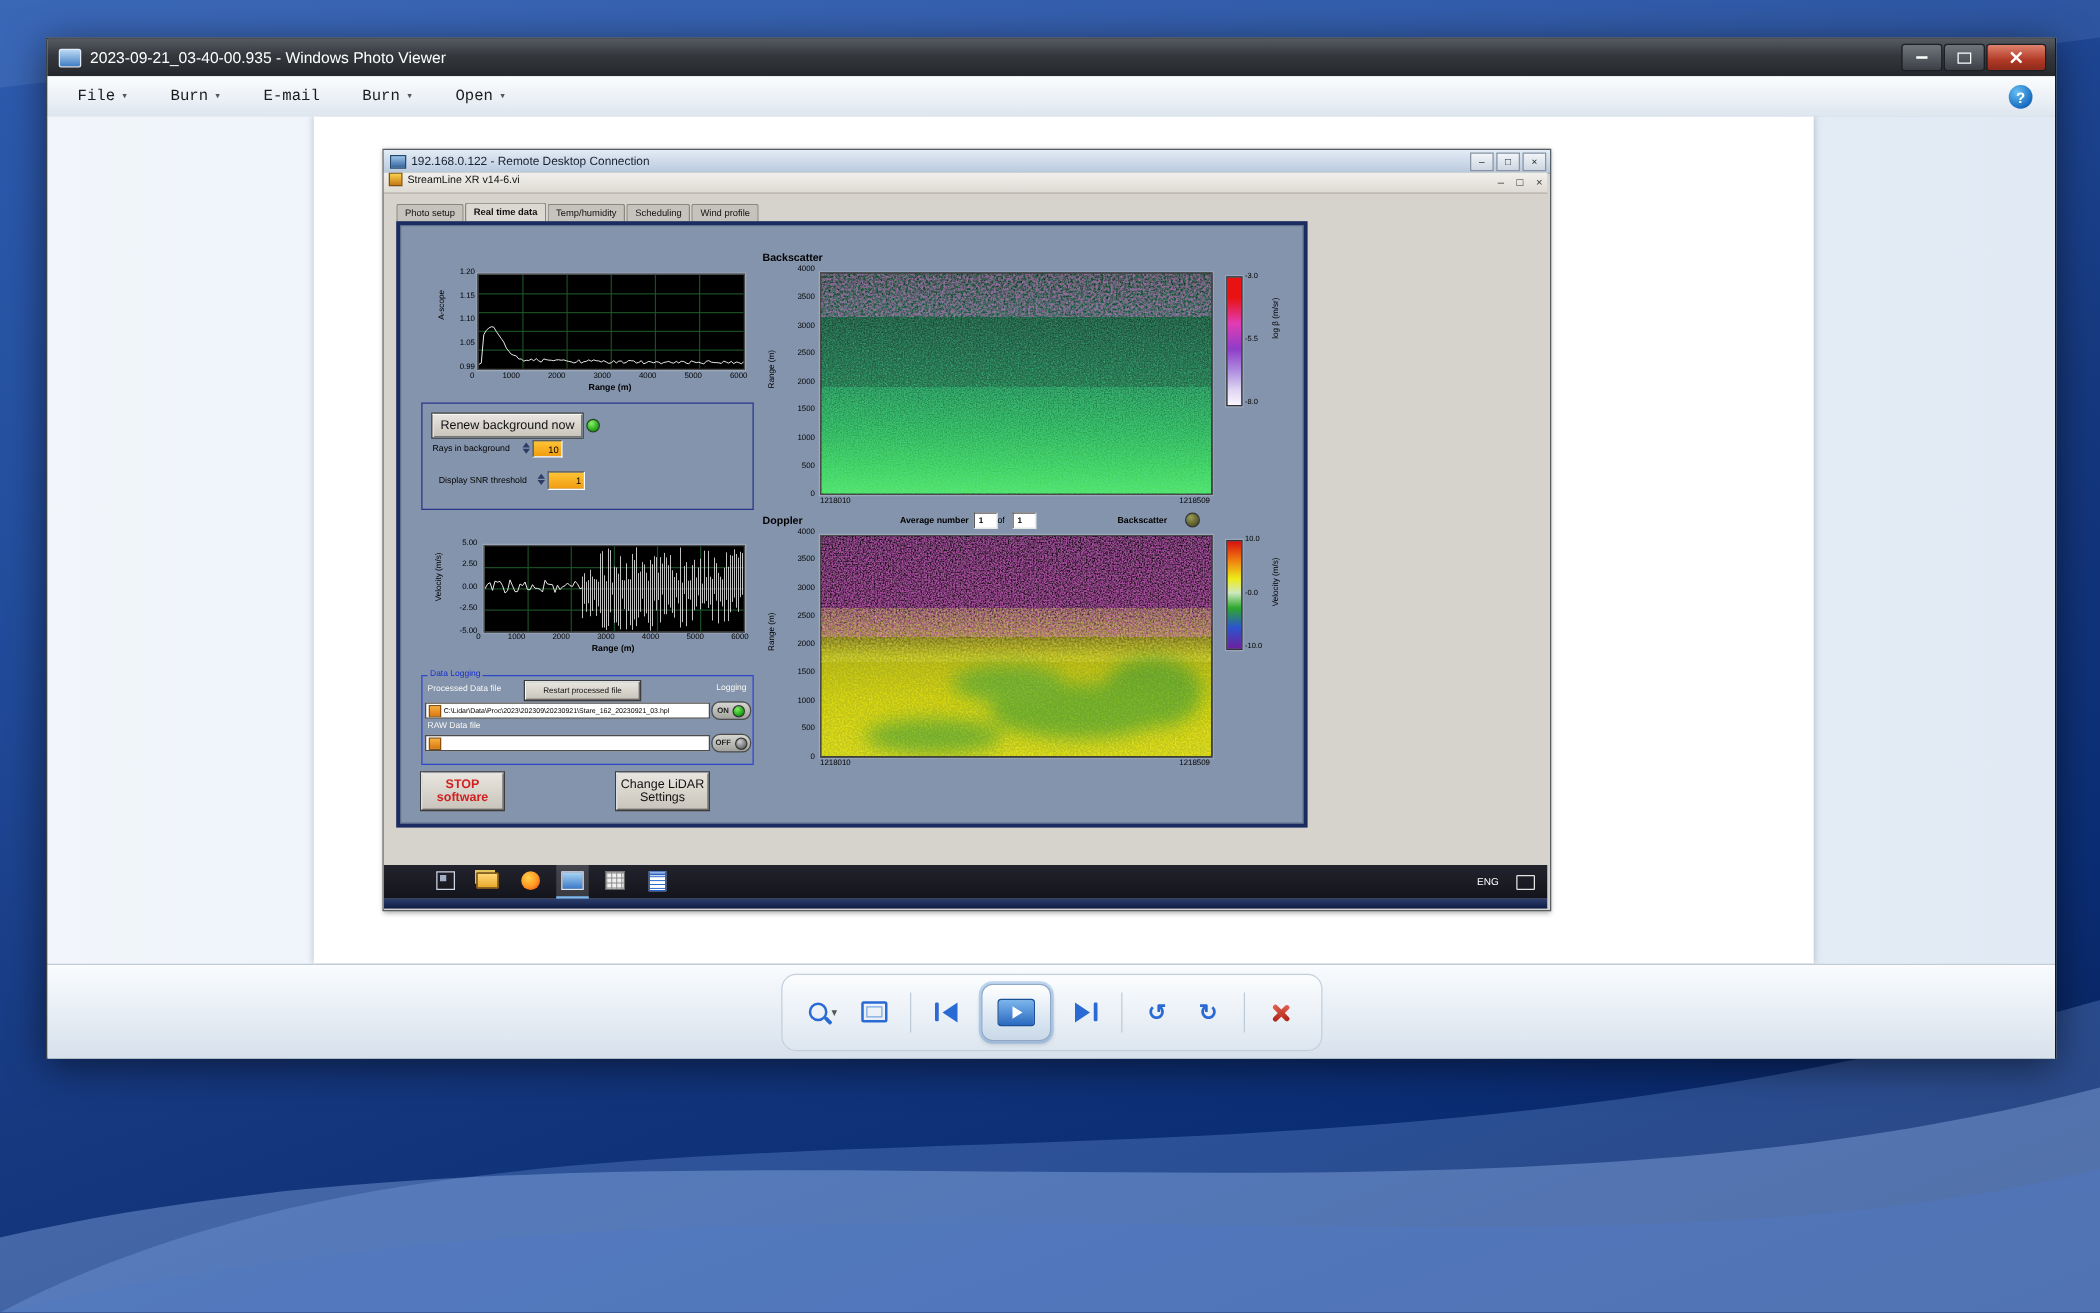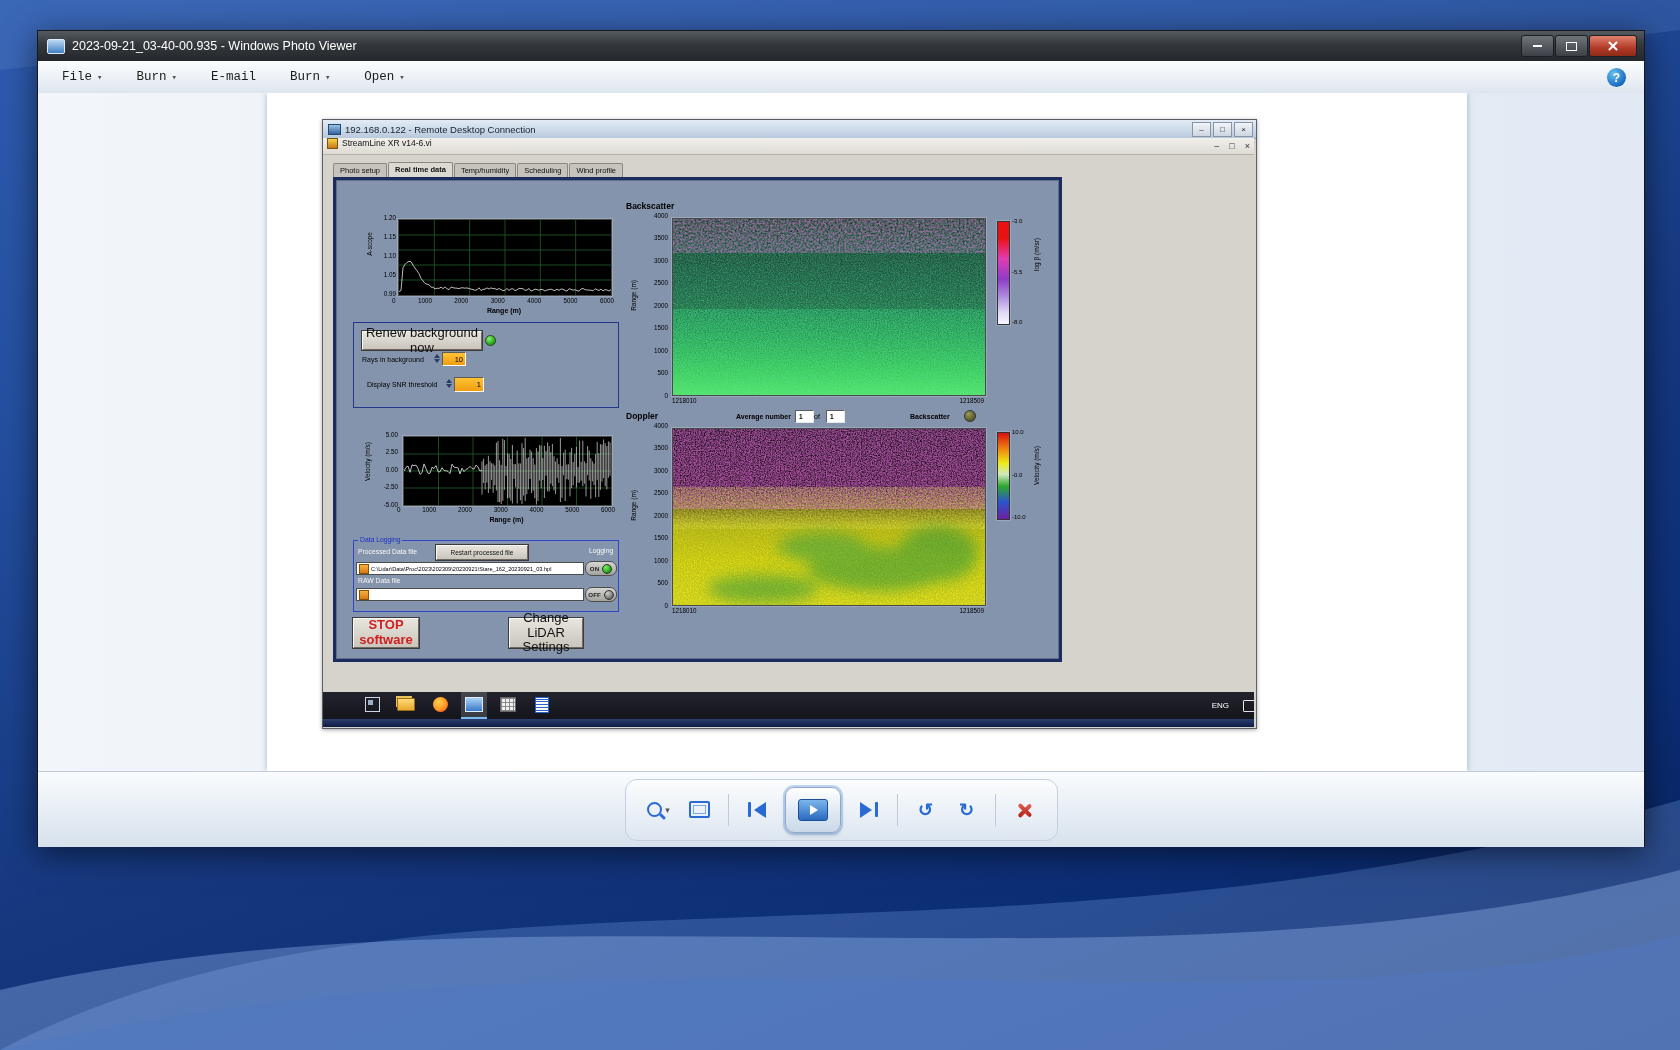--- a/index.html
+++ b/index.html
@@ -18,21 +18,21 @@
   .xcross{position:relative;width:10px;height:10px;}
   .xcross::before,.xcross::after{content:"";position:absolute;left:4px;top:-1px;width:2px;height:12px;background:#fff;border-radius:1px;}
   .xcross::before{transform:rotate(45deg);} .xcross::after{transform:rotate(-45deg);}
 
   .pv-menubar{position:absolute;left:0;top:30px;right:0;height:32px;background:linear-gradient(#fbfdfe,#e7edf4 70%,#dde5ee);border-bottom:1px solid #b9c3cf;display:flex;align-items:center;}
   .menu-item{display:flex;align-items:center;gap:5px;padding:4px 10px;margin-left:14px;font-size:12.5px;color:#1c1c1c;border-radius:3px;cursor:default;font-family:Liberation Mono, monospace;}
   .chev{font-size:9px;color:#555;}
   .pv-help{position:absolute;right:18px;top:37px;width:19px;height:19px;border-radius:50%;background:radial-gradient(circle at 35% 30%,#66c0f4,#1b6cc0 70%,#0f4a8c);color:#fff;font-size:12px;font-weight:bold;display:flex;align-items:center;justify-content:center;}
 
   .pv-content{position:absolute;left:0;top:62px;width:1606px;height:678px;background:linear-gradient(90deg,#f2f6fb,#e1eaf4);overflow:hidden;}
-  .pv-photo{position:absolute;left:229px;top:0;width:1200px;height:678px;background:#fff;box-shadow:0 0 6px rgba(40,60,90,.35);}
+  .pv-photo{position:absolute;left:213px;top:0;width:1200px;height:678px;background:#fff;box-shadow:0 0 6px rgba(40,60,90,.35);}
 
   .pv-toolbar{position:absolute;left:0;top:740px;right:0;height:75px;background:linear-gradient(#fafcfe,#e9eff6 45%,#d7e1ec);border-top:1px solid #c2ccd8;display:flex;align-items:center;justify-content:center;}
   .tool-pill{display:flex;align-items:center;gap:15px;padding:7px 20px;border-radius:12px;background:linear-gradient(rgba(255,255,255,.6),rgba(223,232,242,.55));border:1px solid #c4d0de;}
   .tsep{width:1px;height:32px;background:#bfcad7;}
   .tbtn{display:flex;align-items:center;justify-content:center;gap:3px;min-width:26px;height:34px;border-radius:5px;}
   .mag{width:11px;height:11px;border:2.5px solid #2a6ad4;border-radius:50%;position:relative;}
   .mag::after{content:"";position:absolute;width:7px;height:3px;background:#2a6ad4;transform:rotate(45deg);right:-6px;bottom:-3px;border-radius:1px;}
   .dsz{width:17px;height:13px;border:2px solid #2a6ad4;border-radius:2px;position:relative;}
   .dsz::after{content:"";position:absolute;inset:2px;border:1px solid #7aa8e0;}
   .tri-l{width:0;height:0;border-top:8px solid transparent;border-bottom:8px solid transparent;border-right:12px solid #2a6ad4;}
@@ -69,41 +69,41 @@
   .bluelbl{position:absolute;font-size:6.8px;color:#1830c8;white-space:nowrap;background:#8494ac;padding:0 2px;}
   .vtext{writing-mode:vertical-rl;transform:rotate(180deg);font-size:6.5px;color:#000;}
   .plot{position:absolute;background:#000;border:1px solid #4a4a4a;box-shadow:0 0 0 1px #9aa8bc;}
   .ticks-col{position:absolute;display:flex;flex-direction:column;justify-content:space-between;align-items:flex-end;font-size:6.3px;color:#000;}
   .ticks-col span{line-height:1;}
   .ticks-row{position:absolute;display:flex;justify-content:space-between;font-size:6.3px;color:#000;}
   .ticks-row span{line-height:1;}
   .xlab{position:absolute;text-align:center;font-size:7px;font-weight:bold;color:#000;}
   .groupbox{position:absolute;border:1px solid #24368a;}
   .groupbox.blue{border-color:#2c48c8;}
-  .bevel-btn{position:absolute;background:linear-gradient(#e8e5de,#c9c5bc);border:1px solid;border-color:#f8f8f4 #6e6a62 #6e6a62 #f8f8f4;box-shadow:0 0 0 1px #3c3c3c;display:flex;align-items:center;justify-content:center;font-size:13px;color:#111;text-align:center;line-height:1.15;}
+  .bevel-btn{position:absolute;background:linear-gradient(#e8e5de,#c9c5bc);border:1px solid;border-color:#f8f8f4 #6e6a62 #6e6a62 #f8f8f4;box-shadow:0 0 0 1px #3c3c3c;display:flex;align-items:center;justify-content:center;font-size:10px;color:#111;text-align:center;line-height:1.15;}
   .led{position:absolute;border-radius:50%;border:1px solid #24481c;background:radial-gradient(circle at 35% 30%,#8af06a,#1ea018 70%);}
   .led.dark{background:radial-gradient(circle at 35% 30%,#9a9a58,#585828 70%);border-color:#333;}
   .valbox{position:absolute;background:#fff;border:1px solid;border-color:#5c5c5c #e8e8e8 #e8e8e8 #5c5c5c;font-size:8.5px;font-weight:bold;color:#000;display:flex;align-items:center;padding-left:3px;}
   .orangebox{position:absolute;background:linear-gradient(#ffc436,#f09c10);border:1px solid;border-color:#5c5c5c #fff #fff #5c5c5c;font-size:7.5px;font-weight:normal;color:#000;display:flex;align-items:center;justify-content:flex-end;padding-right:2px;}
   .spin{position:absolute;width:6px;display:flex;flex-direction:column;justify-content:center;gap:1px;}
   .spin i{width:0;height:0;border-left:3px solid transparent;border-right:3px solid transparent;}
   .spin .up{border-bottom:4px solid #2c3c64;} .spin .dn{border-top:4px solid #2c3c64;}
   .pathfield{position:absolute;background:#fff;border:1px solid #4c4c4c;display:flex;align-items:center;overflow:hidden;}
   .pathicon{width:8px;height:8px;margin:0 2px;background:linear-gradient(#f8b040,#d87810);border:1px solid #8a5008;flex:none;}
   .pathtext{font-size:5.6px;color:#000;white-space:nowrap;}
   .toggle{position:absolute;border-radius:7px;background:linear-gradient(#d6d6d2,#a2a29c);border:1px solid #4c4c4c;display:flex;align-items:center;justify-content:center;gap:3px;font-size:6.2px;font-weight:bold;color:#222;}
   .tdot{width:8px;height:8px;border-radius:50%;border:1px solid #333;}
   .tdot.g{background:radial-gradient(circle at 35% 30%,#7ef060,#17a012 70%);}
   .tdot.o{background:radial-gradient(circle at 35% 30%,#cfcfcf,#6f6f6f 70%);}
   .cbar{position:absolute;border:1px solid #333;box-shadow:0 0 0 1px #9aa8bc;}
   .bs-cbar{background:linear-gradient(#e81212 0%,#e81212 16%,#e23cb4 36%,#8f3cc8 56%,#b090e0 74%,#ded4f2 88%,#faf6ff 100%);}
   .dp-cbar{background:linear-gradient(#d81010 0%,#f08010 18%,#ecec18 35%,#cfe8c0 48%,#2da82d 62%,#2a55cc 80%,#6f1f9e 100%);}
 
   
-  .rdp-taskbar{position:absolute;left:0;top:554px;width:931px;height:27px;background:linear-gradient(#23232e,#14141c);padding-left:14px;}
+  .rdp-taskbar{position:absolute;left:0;top:554px;width:931px;height:27px;background:linear-gradient(#23232e,#14141c);}
   .rdp-deskedge{position:absolute;left:0;top:581px;width:931px;height:8px;background:linear-gradient(#2c3e6e,#0d1c44);}
   .tb-icons{position:absolute;left:36px;top:0;height:27px;display:flex;gap:8px;align-items:center;}
   .tb-icon{width:26px;height:25px;display:flex;align-items:center;justify-content:center;border-bottom:2px solid transparent;}
   .tb-icon::before{content:"";display:block;}
   .task-view-icon::before{width:13px;height:13px;border:1px solid #cdd6e4;background:linear-gradient(#9fb0c6,#9fb0c6) 2px 2px/5px 5px no-repeat;}
   .file-explorer-icon::before{width:16px;height:11px;background:linear-gradient(#ffd978,#e8a82c);border:1px solid #9a6d14;border-radius:1px;box-shadow:-2px -3px 0 -1px #e8c45c;}
   .firefox-icon::before{width:15px;height:15px;border-radius:50%;background:radial-gradient(circle at 38% 35%,#ffd24a,#ff9522 55%,#e03a10);}
   .photo-app-icon::before{width:16px;height:13px;background:linear-gradient(#a8d4f4,#3a78c8);border:1px solid #dfeafa;}
   .photo-app-icon.active-task{background:rgba(255,255,255,.16);border-bottom-color:#7ab8f0;}
   .media-grid-icon::before{width:14px;height:13px;background:#f0f0f0;background-image:linear-gradient(#8a8a8a 1px,transparent 1px),linear-gradient(90deg,#8a8a8a 1px,transparent 1px);background-size:4px 4px;border:1px solid #666;}

